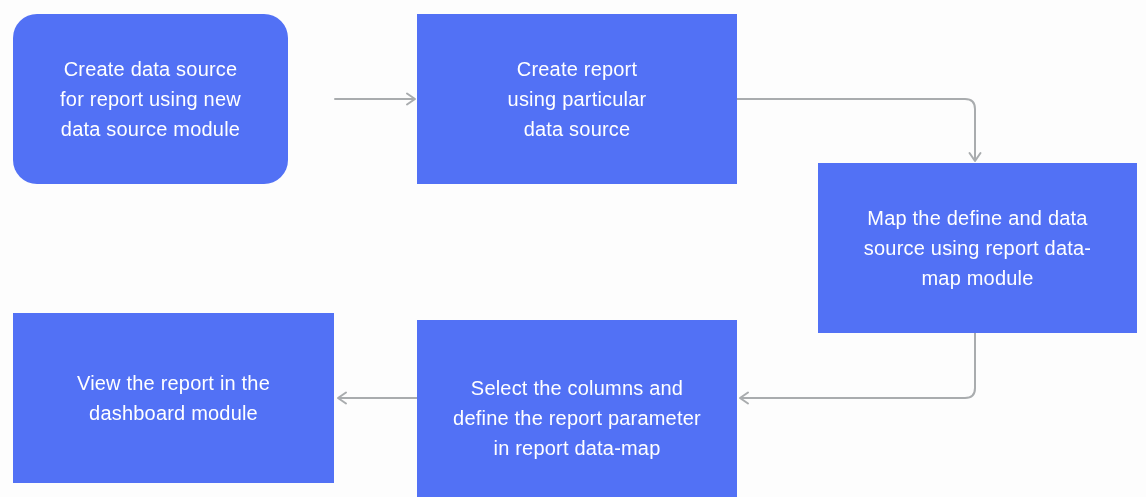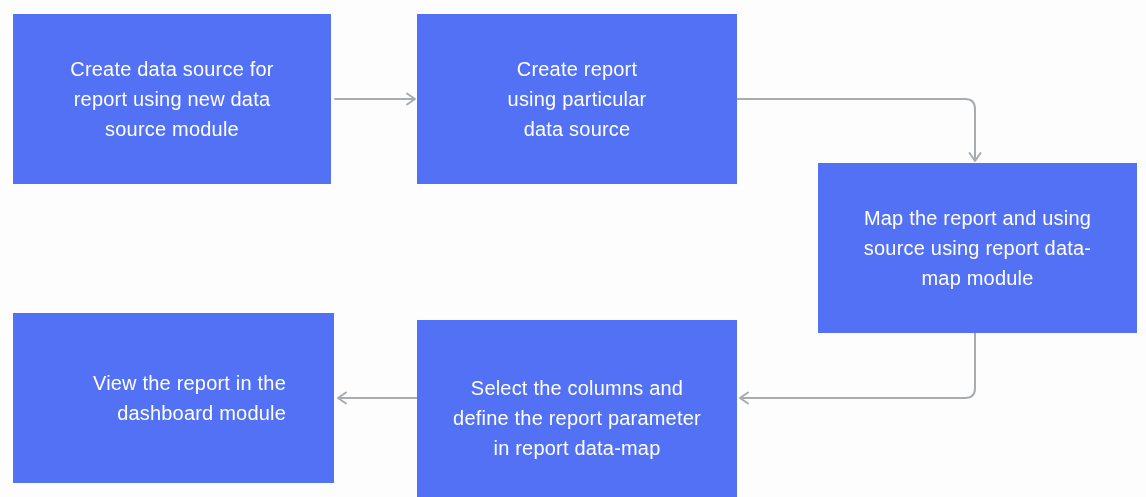--- a/index.html
+++ b/index.html
@@ -28,25 +28,25 @@
     display: flex;
     align-items: center;
     justify-content: center;
     text-align: center;
     font-size: 20px;
     line-height: 30px;
     font-weight: 400;
     letter-spacing: 0.2px;
   }
   .node .label { display: block; }
-  #node-1 { left: 13px;  top: 14px;  width: 318px; height: 170px; padding: 0 40px; }
+  #node-1 { left: 13px;  top: 14px;  width: 275px; height: 170px; padding: 0 40px; border-radius: 24px; }
   #node-2 { left: 417px; top: 14px;  width: 320px; height: 170px; padding: 0 80px; }
   #node-3 { left: 818px; top: 163px; width: 319px; height: 170px; padding: 0 38px; }
   #node-4 { left: 417px; top: 320px; width: 320px; height: 195px; padding: 0 36px; }
-  #node-5 { left: 13px;  top: 313px; width: 321px; height: 170px; padding: 0 48px; text-align: right; }
+  #node-5 { left: 13px;  top: 313px; width: 321px; height: 170px; padding: 0 48px; }
   svg.connectors {
     position: absolute;
     left: 0; top: 0;
     width: 1146px;
     height: 497px;
     pointer-events: none;
   }
   svg.connectors path {
     fill: none;
     stroke: var(--arrow-color);
@@ -85,21 +85,21 @@
 
   <div class="node" id="node-1">
     <span class="label">Create data source for report using new data source module</span>
   </div>
 
   <div class="node" id="node-2">
     <span class="label">Create report using particular data source</span>
   </div>
 
   <div class="node" id="node-3">
-    <span class="label">Map the report and using source using report data-map module</span>
+    <span class="label">Map the define and data source using report data-map module</span>
   </div>
 
   <div class="node" id="node-4">
     <span class="label">Select the columns and define the report parameter in report data-map</span>
   </div>
 
   <div class="node" id="node-5">
     <span class="label">View the report in the dashboard module</span>
   </div>
 

